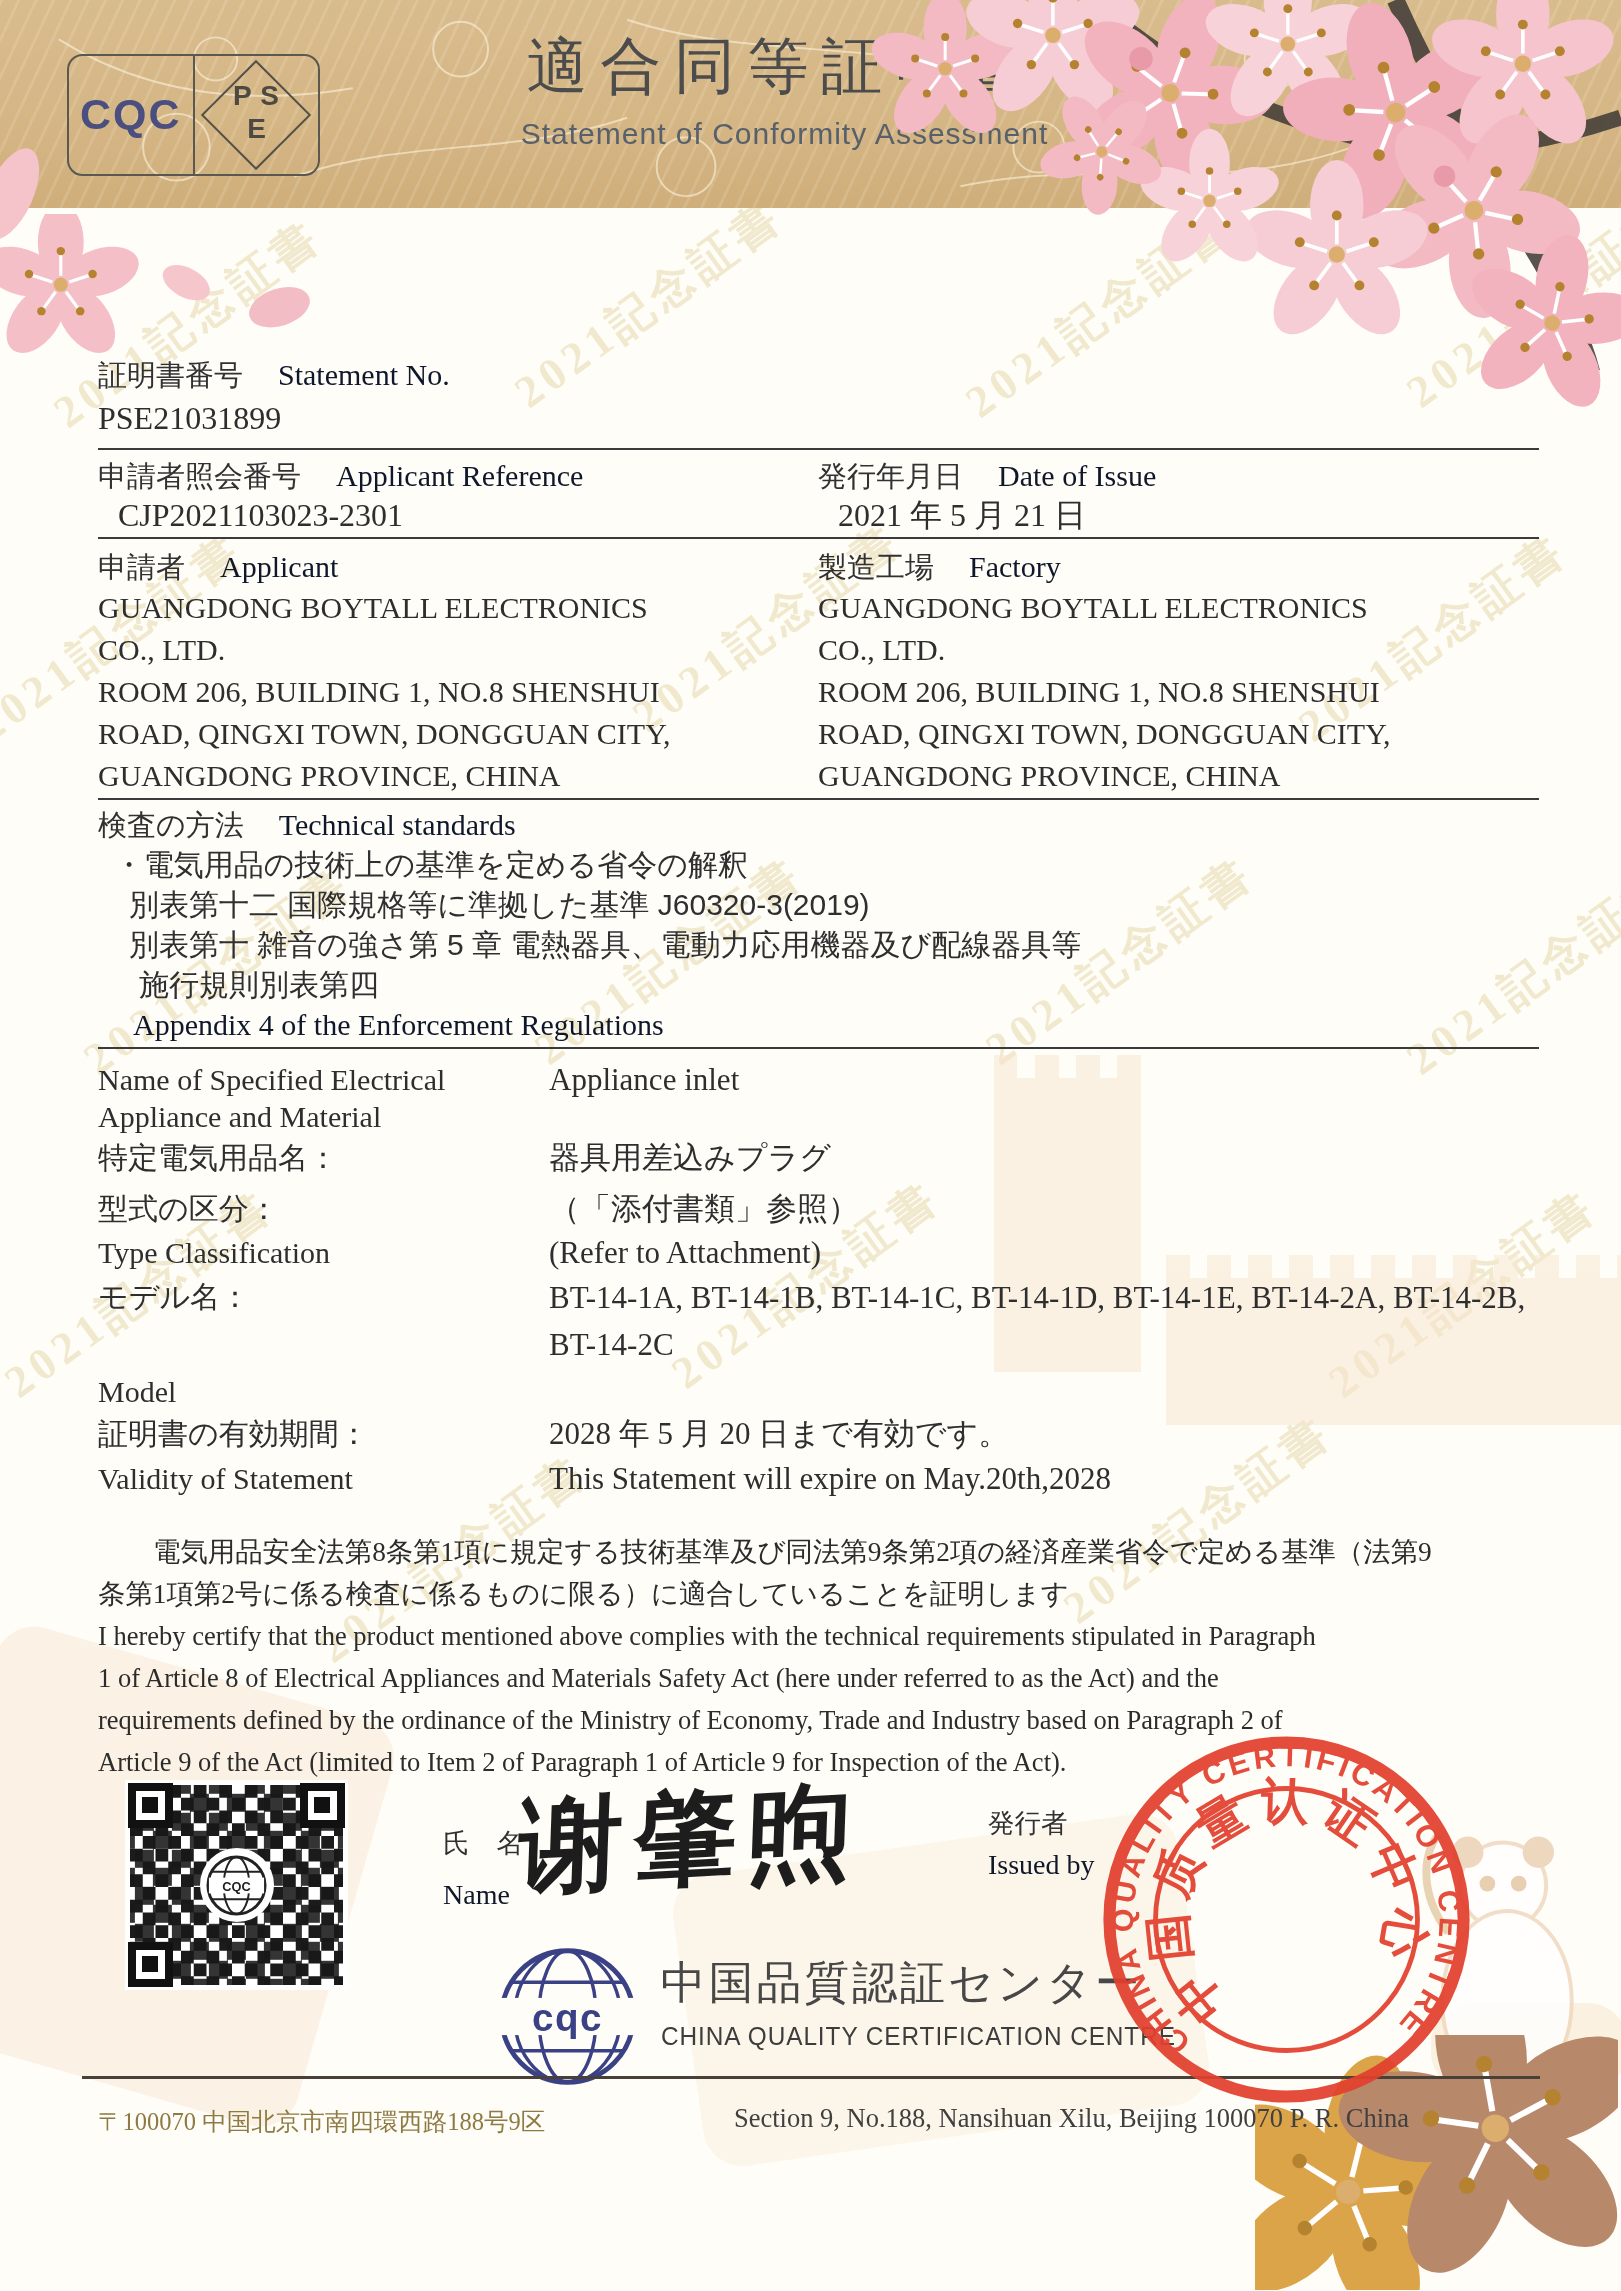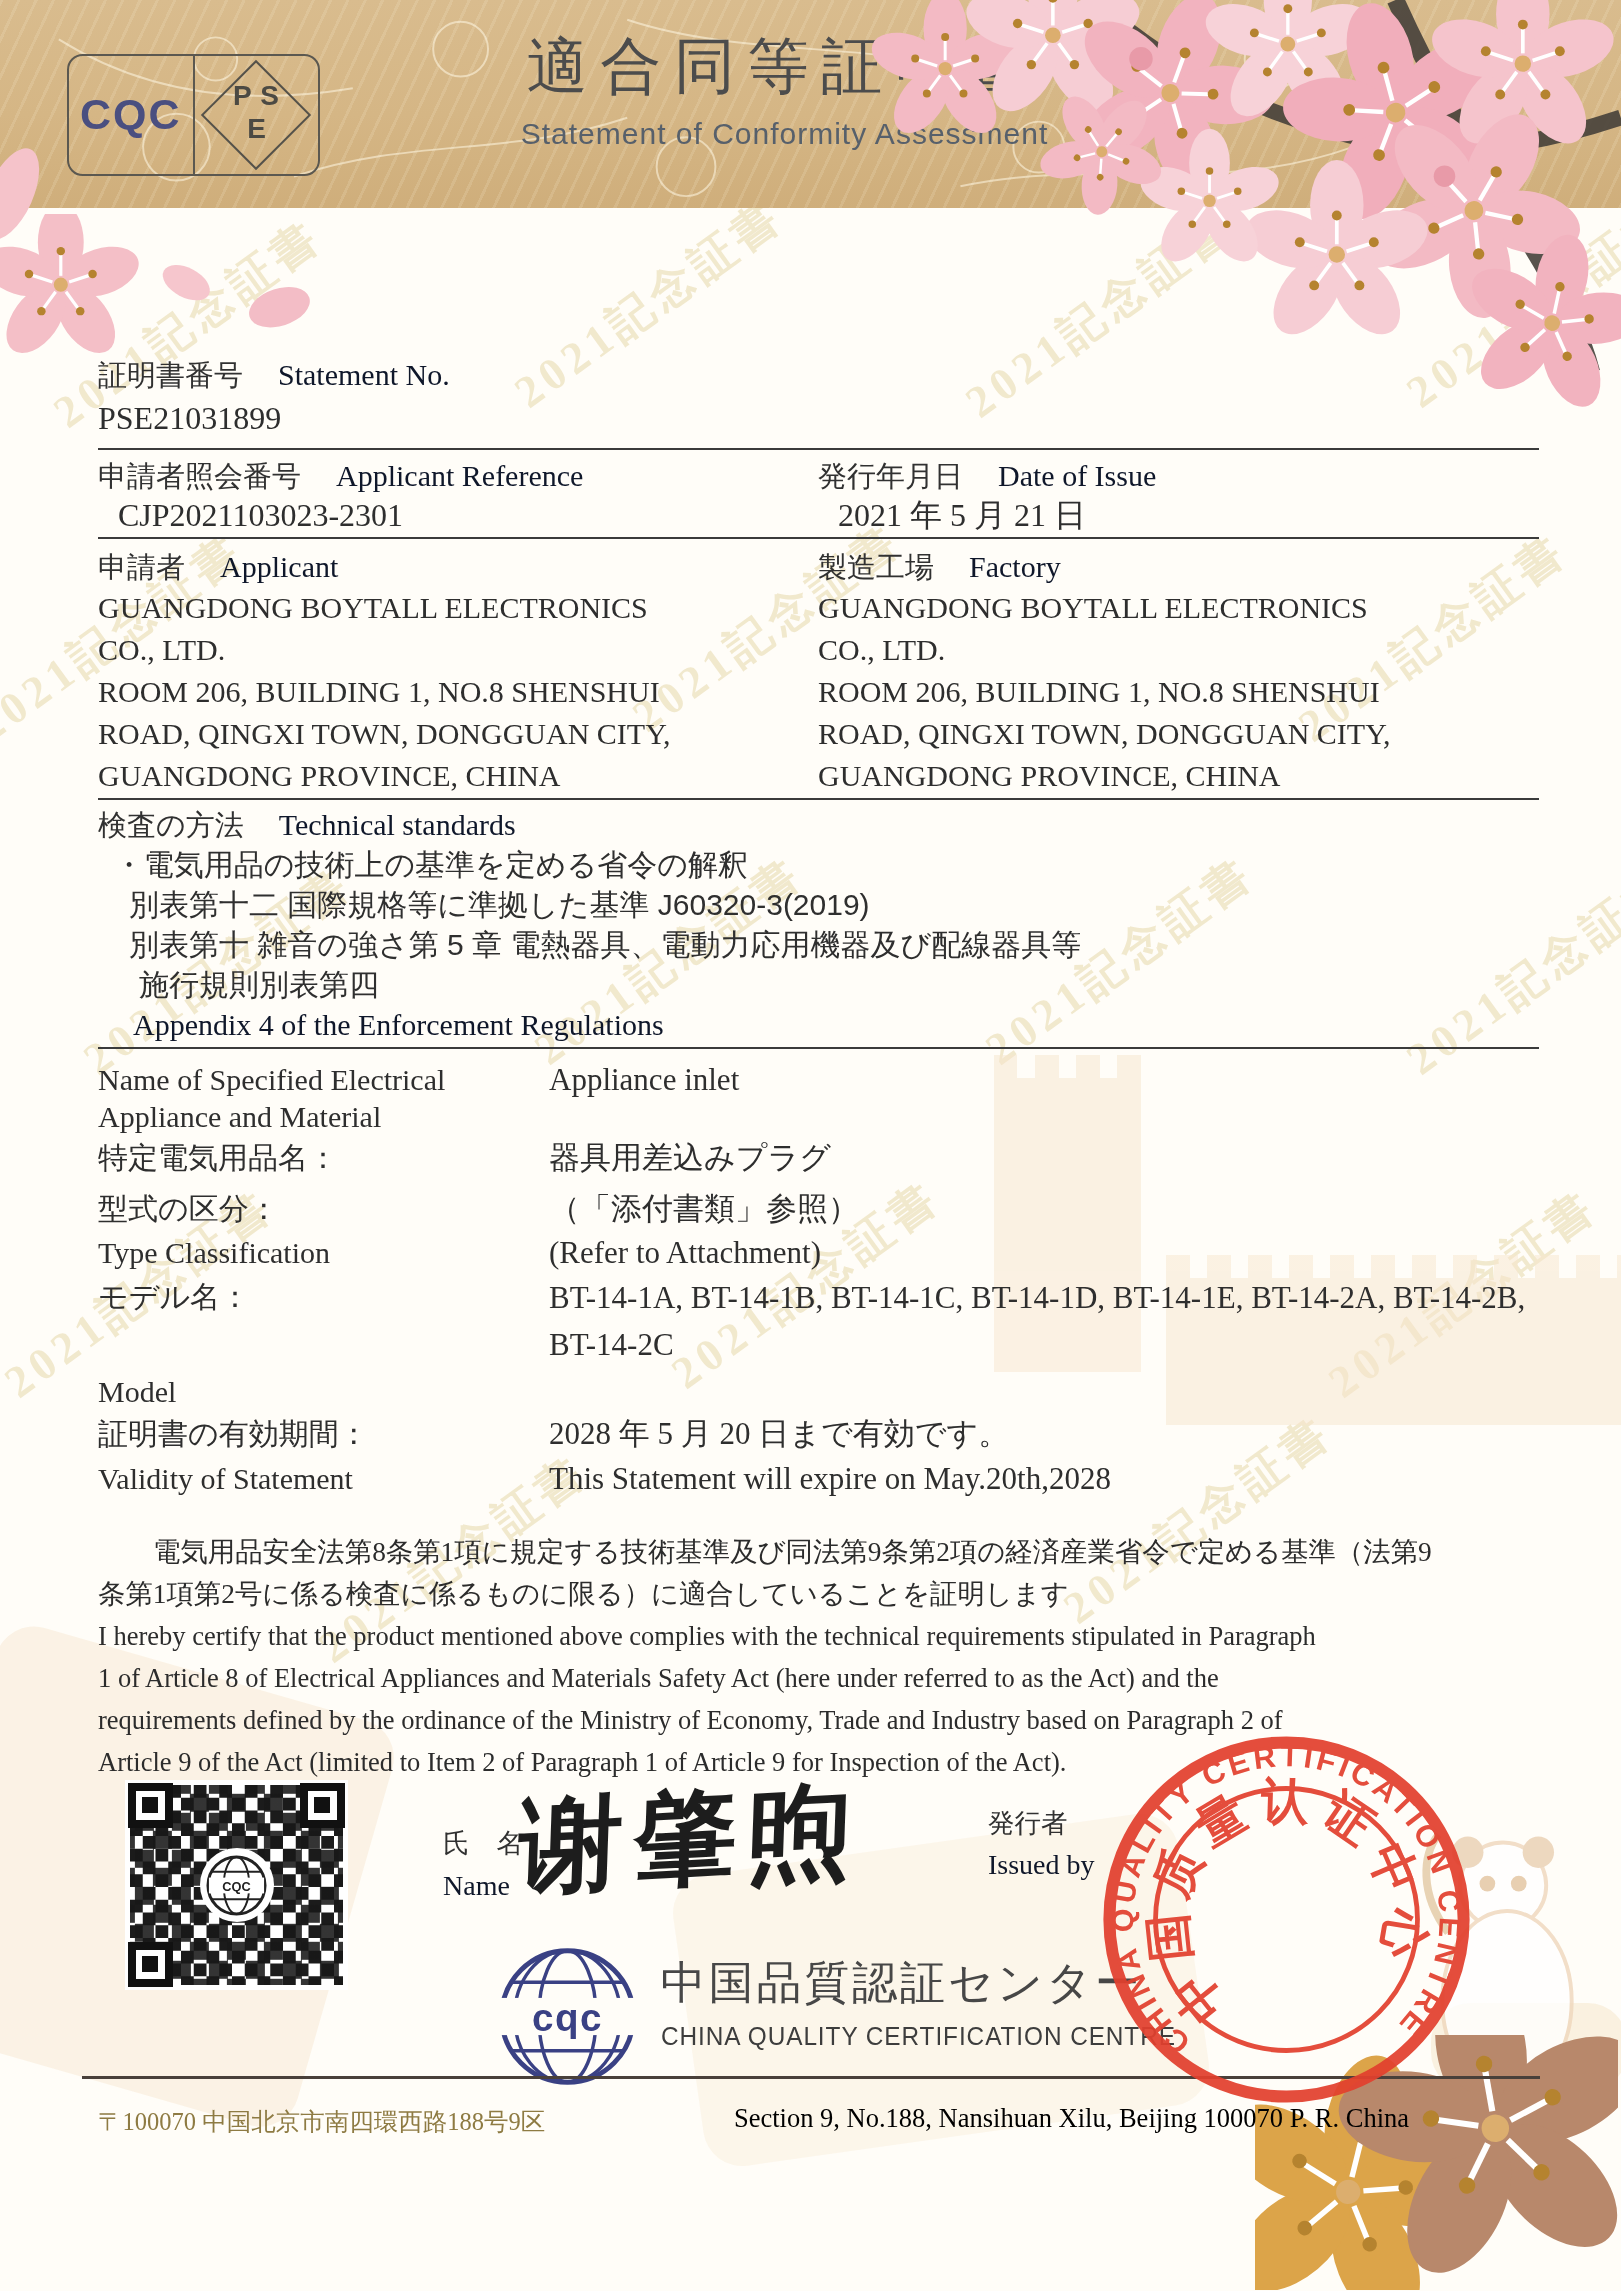--- a/index.html
+++ b/index.html
@@ -83,36 +83,36 @@
           repeating-conic-gradient(rgba(24,24,24,.88) 0% 25%, rgba(255,255,255,0) 0% 50%),
           repeating-conic-gradient(#1b1b1b 0% 25%, #ffffff 0% 50%);
         background-size:37px 37px, 25.5px 25.5px; background-position:4.9px 8.8px, 0 0; }
   .fp { position:absolute; width:45px; height:45px; border:8.8px solid #111; background:#fff; }
   .fp::after { content:""; position:absolute; left:5.9px; top:5.9px; width:15.7px; height:15.7px; background:#111; }
   .fp.tl { left:-2px; top:-2px; } .fp.tr { right:-2px; top:-2px; } .fp.bl { left:-2px; bottom:-2px; }
   .qrc { position:absolute; left:50%; top:50%; transform:translate(-50%,-50%); width:74px; height:74px;
          background:#fff; border-radius:50%; display:flex; align-items:center; justify-content:center; }
   .name-lbls { position:absolute; left:443px; top:1825px; z-index:4; }
   .name-lbls .jp { font-size:26.5px; word-spacing:19.6px; }
-  .name-lbls .en { display:block; margin-top:9px; font-size:28px; }
+  .name-lbls .en { display:block; margin-top:18px; font-size:28px; }
   .signed { position:absolute; left:519px; top:1770px; z-index:4; font-size:104px; font-weight:bold;
             color:#1d1d1d; letter-spacing:9.8px; transform:rotate(-3deg) skewX(-5deg); }
   .issuer-lbls { position:absolute; left:988px; top:1805px; z-index:4; }
   .issuer-lbls .jp { font-size:26.5px; }
   .issuer-lbls .en { display:block; margin-top:7.8px; font-size:28px; }
   .org { position:absolute; left:496px; top:1945px; z-index:4; display:flex; align-items:flex-start; gap:21.6px; }
   .org-texts { padding-top:7.8px; }
   .org-jp { font-size:45px; color:#474747; letter-spacing:2.9px; }
   .org-en { margin-top:7.8px; font-family:"Liberation Sans", sans-serif; font-size:26.5px;
             color:#3d3d3d; letter-spacing:1px; transform:scaleX(.92); transform-origin:left; }
   .stamp { position:absolute; left:1102px; top:1735px; width:369px; height:369px; z-index:5; opacity:.93; }
   
   .footer-rule { position:absolute; left:82px; top:2076px; width:1458px; height:2.9px; background:#49403a; z-index:4; }
   .foot-jp { position:absolute; left:98px; top:2105px; z-index:4; font-size:24.5px; color:#8e7b43; }
-  .foot-en { position:absolute; right:212px; top:2103px; z-index:4; font-size:26.5px; color:#000000; }
+  .foot-en { position:absolute; right:212px; top:2103px; z-index:4; font-size:26.5px; color:#404040; }
   
   .tr-blossoms { position:absolute; right:0; top:0; z-index:3; }
   .l-blossom { position:absolute; left:0; top:214px; z-index:2; }
   .edge-petal { position:absolute; left:-11.8px; top:145px; width:45px; height:98px; z-index:2;
                 background:#f5c3ca; border-radius:50%; transform:rotate(24deg); }
   .br-flowers { position:absolute; left:1255px; top:2035px; z-index:3; }
   .panda { position:absolute; left:1409px; top:1815px; z-index:1; opacity:.8; }
 </style>
 </head>
 <body>

